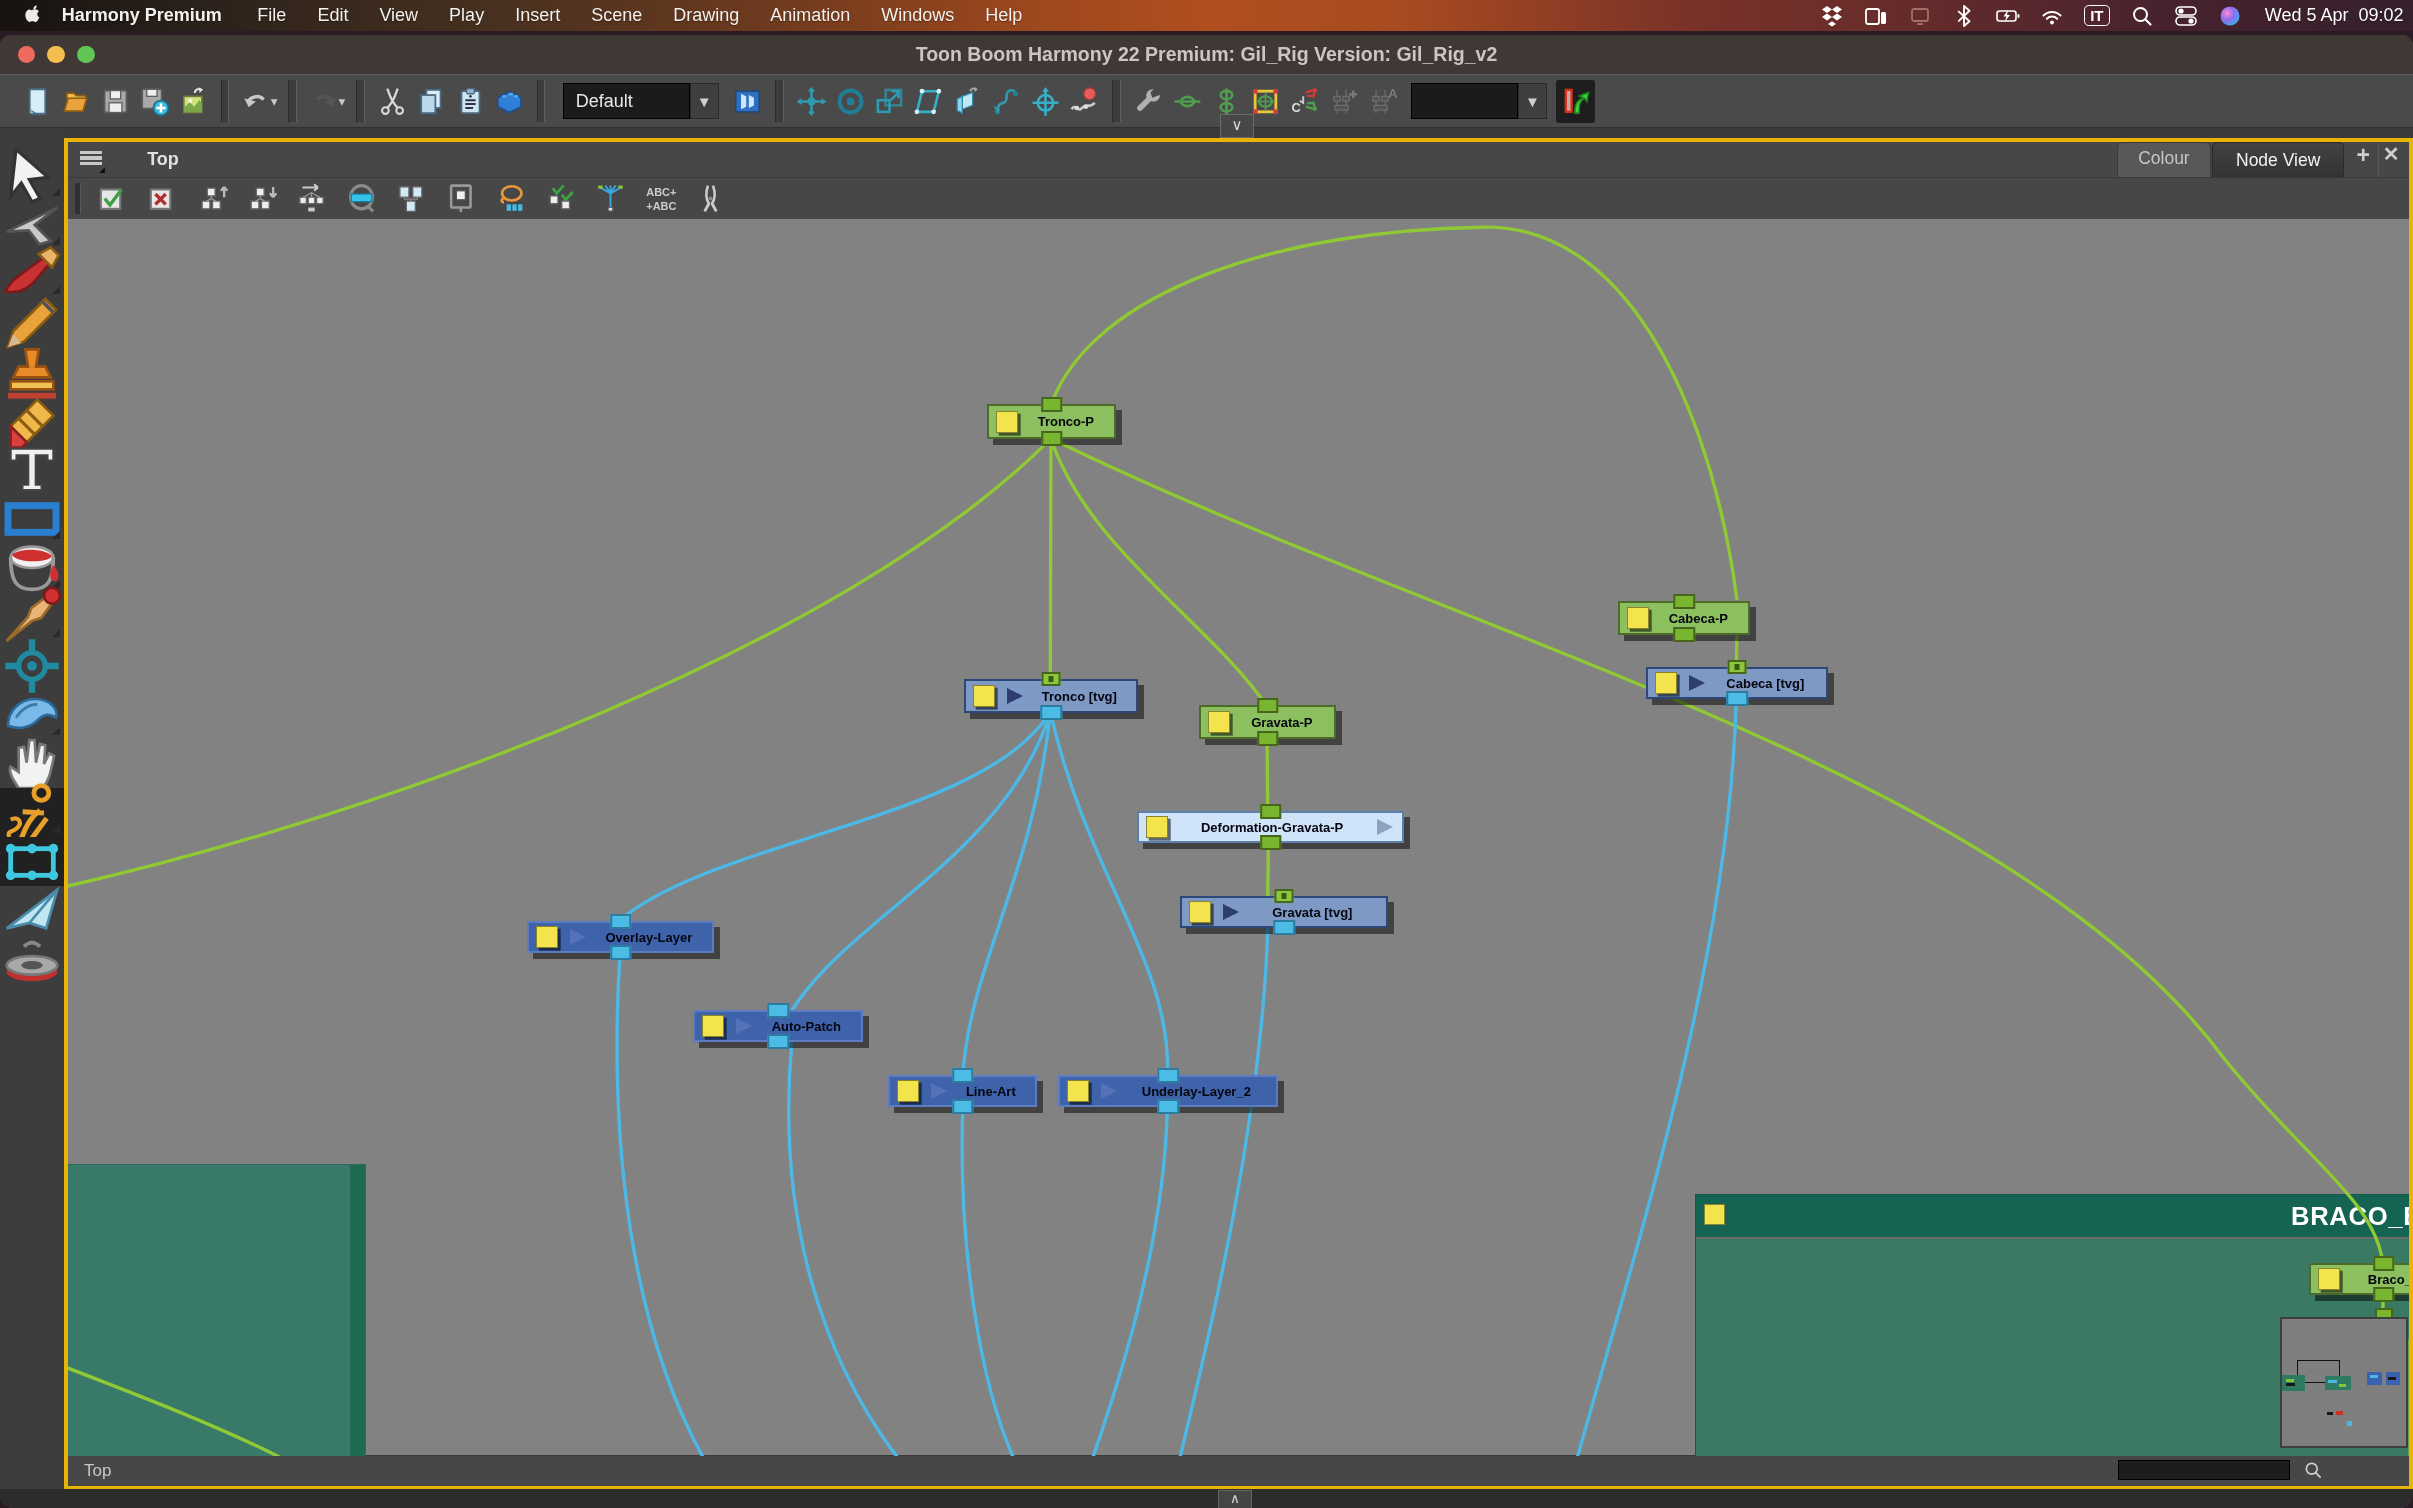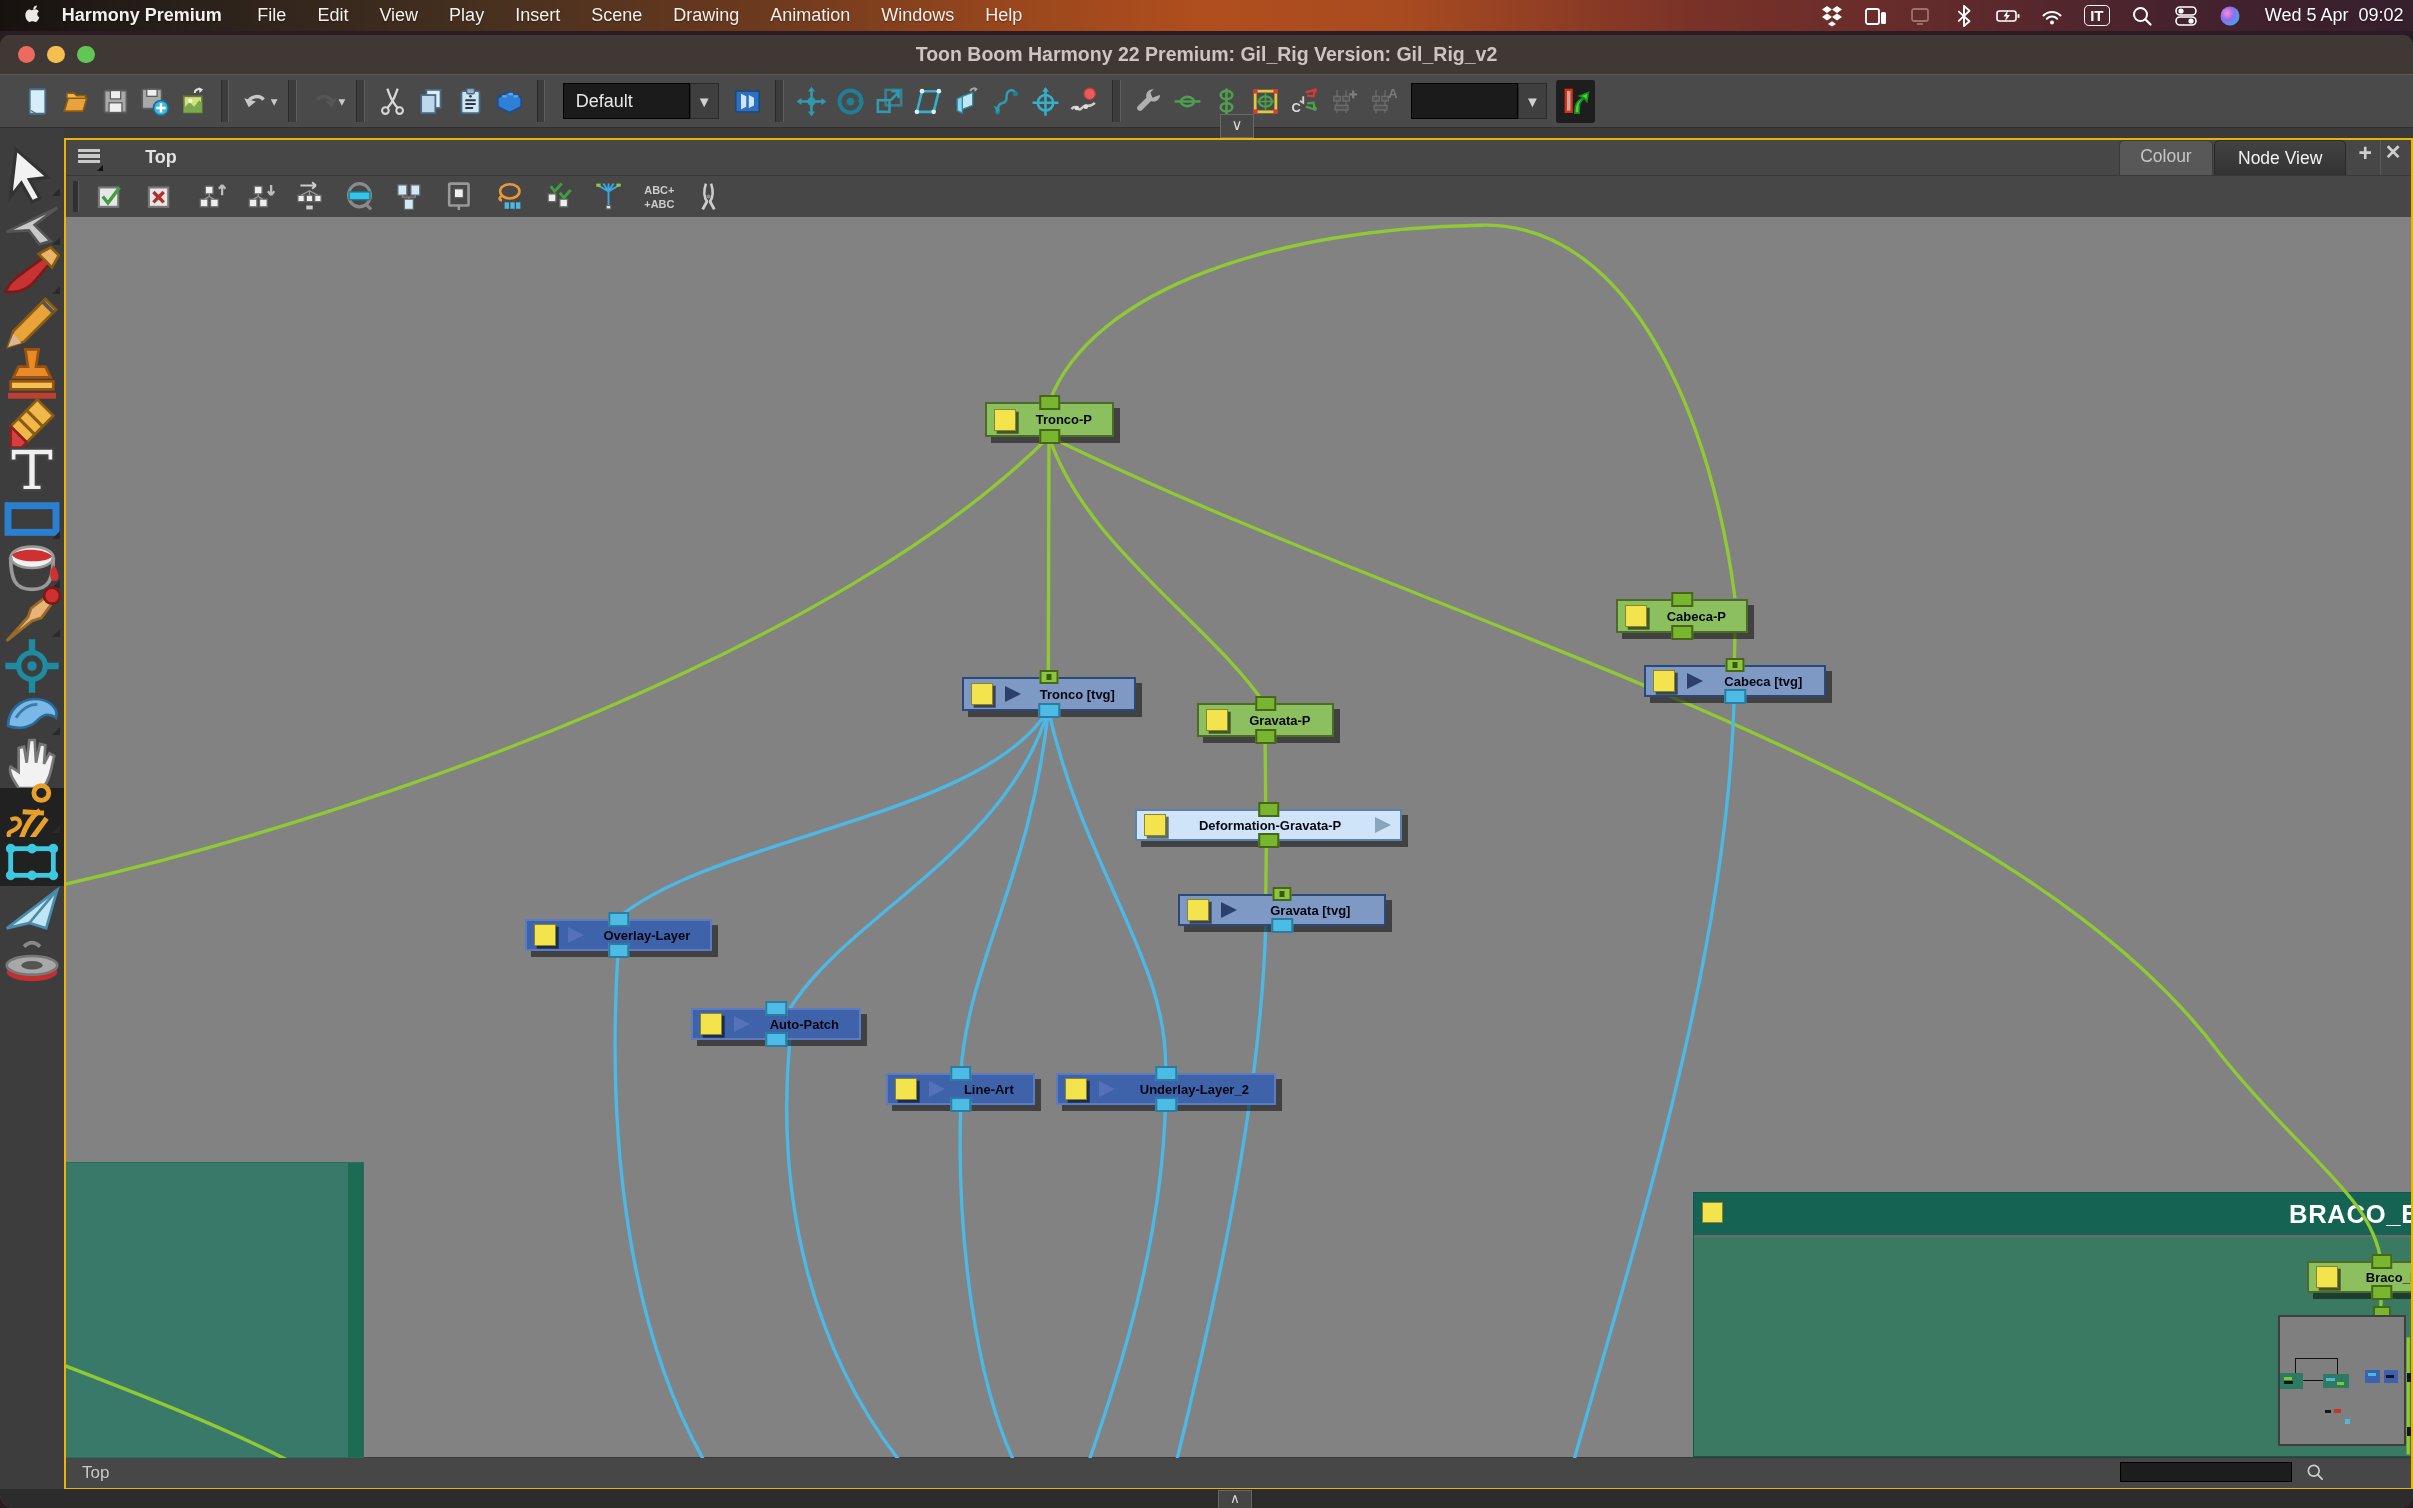--- a/index.html
+++ b/index.html
@@ -38,21 +38,21 @@
   #toolstrip{position:absolute;left:0;top:93px;width:100%;height:10.8px;background:#3a3a3a;}
   #expander-top{position:absolute;left:1220px;top:79px;width:32px;height:21.5px;background:#474747;border:0.7px solid #6a6a6a;
     color:#d8d8d8;font-size:15px;text-align:center;line-height:20px;}
   
   #sidebar{position:absolute;left:0;top:93px;width:64px;bottom:0;background:#3d3d3d;}
   .sb-tool{position:relative;width:64px;height:49px;display:flex;align-items:center;justify-content:center;}
   .sb-tool svg{width:32px;height:32px;}
   .sb-tool.selected{background:#212121;}
   .sb-tool .fly{position:absolute;right:4px;bottom:4px;width:0;height:0;border-left:8px solid transparent;border-bottom:8px solid #2a2a2a;}
   
-  #node-panel{position:absolute;left:64px;top:103px;right:0;height:1352px;border:2px solid #eab308;
+  #node-panel{position:absolute;left:64px;top:103px;right:0;height:1352px;border:4px solid #eab308;
     background:#474747;box-sizing:border-box;}
   #nv-header{position:absolute;left:0;right:0;top:0;height:35px;display:flex;align-items:center;border-bottom:0.7px solid #393939;}
   #nv-hamburger{width:27px;height:21.5px;margin-left:10.8px;position:relative;}
   #nv-hamburger .bar{height:3.4px;background:#c9c9c9;margin:2px 4px 0 1.3px;}
   #nv-hamburger .corner{position:absolute;right:1.3px;bottom:-2.7px;width:0;height:0;border-left:6.7px solid transparent;border-bottom:6.7px solid #111;}
   #nv-home{width:28px;height:28px;margin-left:9.4px;}
   #nv-path{color:#e2e2e2;font-size:18px;font-weight:bold;margin-left:4px;}
   #nv-tabs{margin-left:auto;display:flex;height:35px;}
   .nv-tab{font-size:17.5px;padding:5.4px 20px;border-radius:5.4px 5.4px 0 0;margin-right:1.3px;}
   .nv-tab.inactive{background:#585858;color:#c6c6c6;border:0.7px solid #3a3a3a;border-bottom:none;}

